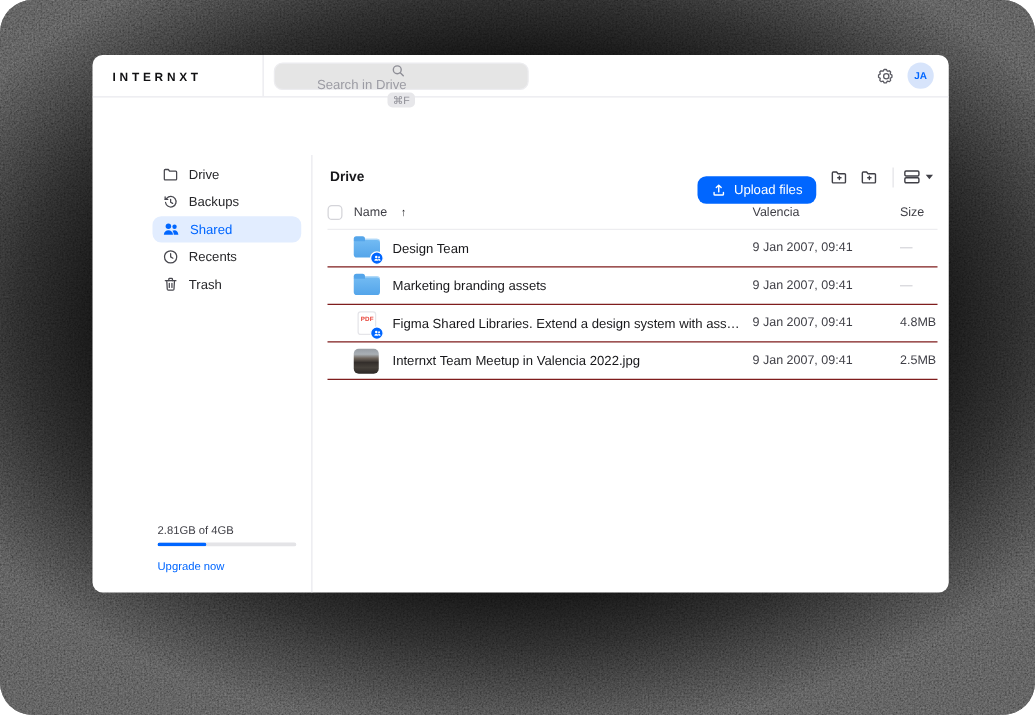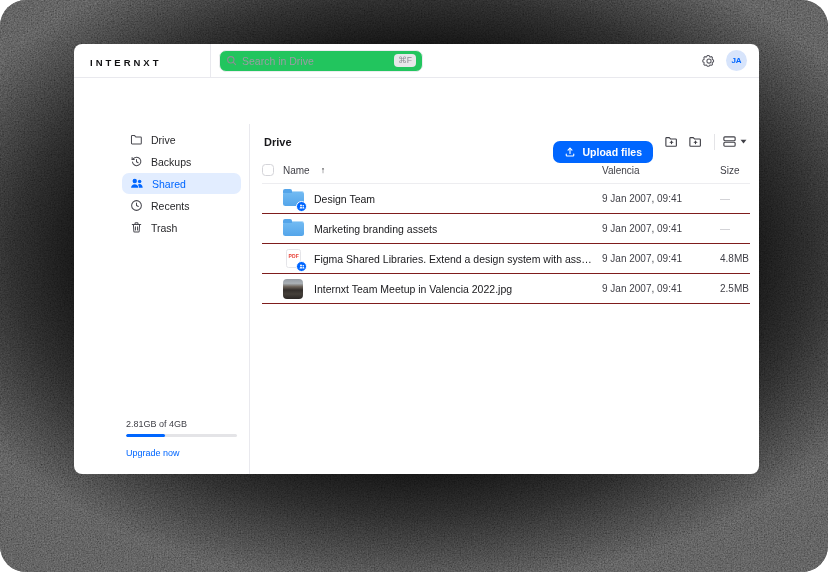--- a/index.html
+++ b/index.html
@@ -16,22 +16,22 @@
   
   .window { position:absolute; left:74px; top:44px; width:685px; height:430px;
     background:#fff; border-radius:8px; overflow:hidden; display:flex; flex-direction:column;gap:46px; }
 
   
   .topbar { height:34px; display:flex; align-items:center; border-bottom:1px solid #E9E9EE; flex:none; }
   .logo-zone { width:136px; flex:none; padding-left:16px; }
   .logo { font-size:9.5px; font-weight:bold; letter-spacing:3px; color:#111113; }
   .topbar-main { flex:1; display:flex; align-items:center; height:100%;
     border-left:1px solid #E9E9EE; padding:0 12px 0 8px; }
-  .searchbox { position:relative; width:204px; height:22px; background:#22c55e;
-    border:1px solid #ECECEF; border-radius:7px; display:flex; align-items:center; padding:0 6px; }
+  .searchbox { position:relative; width:204px; height:22px; background:#e5e5e5;
+    border:1px solid #ECECEF; border-radius:7px; display:flex; align-items:center; padding:0 6px;flex-direction:column; }
   .searchbox input { border:0; outline:0; background:transparent; flex:1; min-width:0;
     font-size:10.5px; color:#3F3F46; font-family:inherit; }
   .searchbox input::placeholder { color:#9C9CA4; }
   .search-ico { display:flex; margin-right:5px; flex:none; }
   .kbd-pill { flex:none; background:#E7E7EA; border-radius:4px; font-size:8.5px; color:#8E8E96;
     padding:2px 4px; line-height:1; }
   .topbar-right { margin-left:auto; display:flex; align-items:center; gap:10px; }
   .gear { color:#5B5B63; display:flex; cursor:pointer; }
   .avatar { width:21px; height:21px; border-radius:50%; background:#D7E4FB; color:#0066FF;
     font-size:8px; font-weight:bold; display:flex; align-items:center; justify-content:center; }
@@ -51,21 +51,21 @@
   .progress-track { width:100%; height:3.5px; border-radius:2px; background:#E4E4E7; overflow:hidden; }
   .progress-fill { height:100%; background:#0066FF; border-radius:2px; }
   .upgrade { margin-top:11px; font-size:9px; color:#0066FF; cursor:pointer; }
 
   
   .main { flex:1; display:flex; flex-direction:column; min-width:0; }
   .toolbar { height:31px; flex:none; display:flex; align-items:center; padding:0 12px 0 14px; margin-top:2px; }
   .breadcrumb { font-size:11px; font-weight:600; color:#18181B; cursor:pointer; }
   .toolbar-right { margin-left:auto; display:flex; align-items:center; }
   .upload-btn { display:flex; align-items:center; gap:6px; background:#0066FF; color:#fff;
-    border:0; border-radius:7px; height:22px; padding:0 11px; font-size:10.5px; font-weight:700;
+    border:0; border-radius:7px; height:22px; padding:0 11px; font-size:10.5px; font-weight:400;
     font-family:inherit; cursor:pointer;margin-top:20px; }
   .icon-btn { display:flex; align-items:center; justify-content:center; width:24px; height:22px;
     color:#3F3F46; cursor:pointer; }
   .tb-group { display:flex; align-items:center; margin-left:6px; }
   .tb-sep { width:1px; height:16px; background:#E4E4E7; margin:0 7px; }
   .view-toggle { display:flex; align-items:center; gap:3px; color:#3F3F46; cursor:pointer; }
 
   
   .table { flex:1; padding-left:12px; }
   .tr { display:grid; grid-template-columns:340px 118px 1fr; align-items:center; margin-right:9px; }

